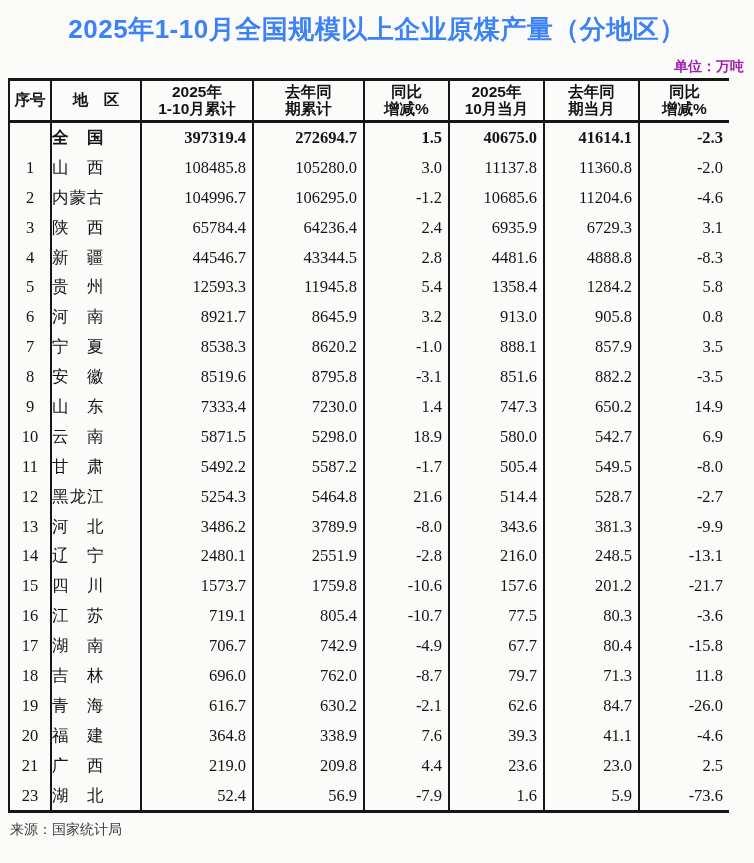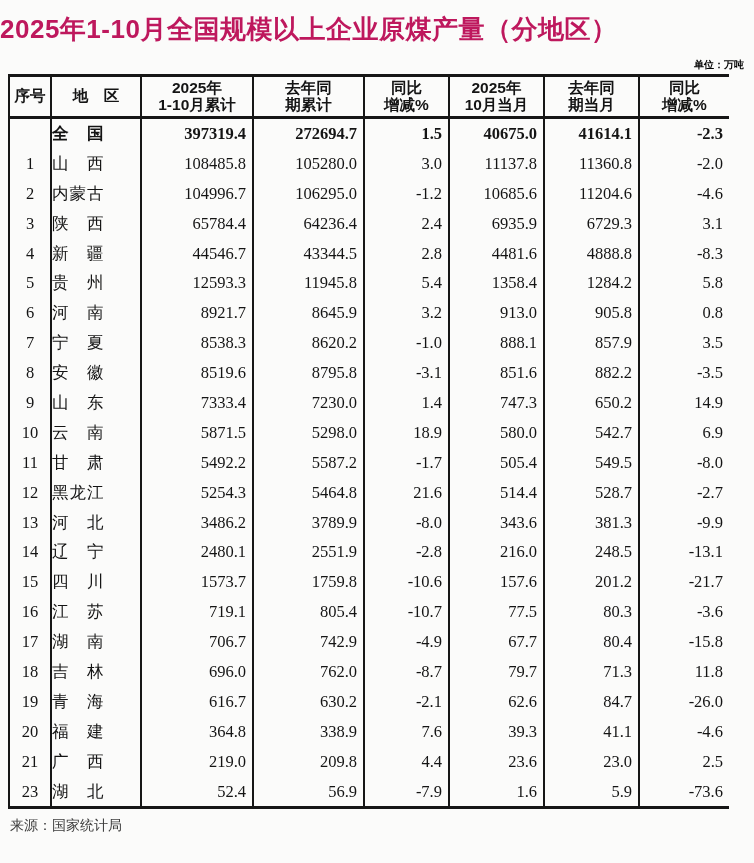--- a/index.html
+++ b/index.html
@@ -10,36 +10,36 @@
     font-family: "Liberation Serif", serif;
   }
   .page {
     position: relative;
     width: 754px;
     height: 863px;
     overflow: hidden;
   }
   .title {
     padding-top: 12px;
-    text-align: left;
+    text-align: center;
     font-family: "Liberation Sans", sans-serif;
     font-weight: 700;
     font-size: 26px;
     letter-spacing: 0.5px;
-    color: #be185d;
+    color: #3b82f6;
   }
   .unit {
     margin-top: 11px;
     margin-bottom: 2px;
     padding-right: 10px;
     text-align: right;
     font-family: "Liberation Sans", sans-serif;
     font-weight: 700;
-    font-size: 10px;
-    color: #000000;
+    font-size: 14px;
+    color: #a21caf;
   }
   table.data-table {
     margin-left: 8px;
     width: 720px;
     table-layout: fixed;
     border-collapse: collapse;
   }
   .data-table th, .data-table td {
     border-left: 2px solid #161616;
     border-right: 2px solid #161616;

